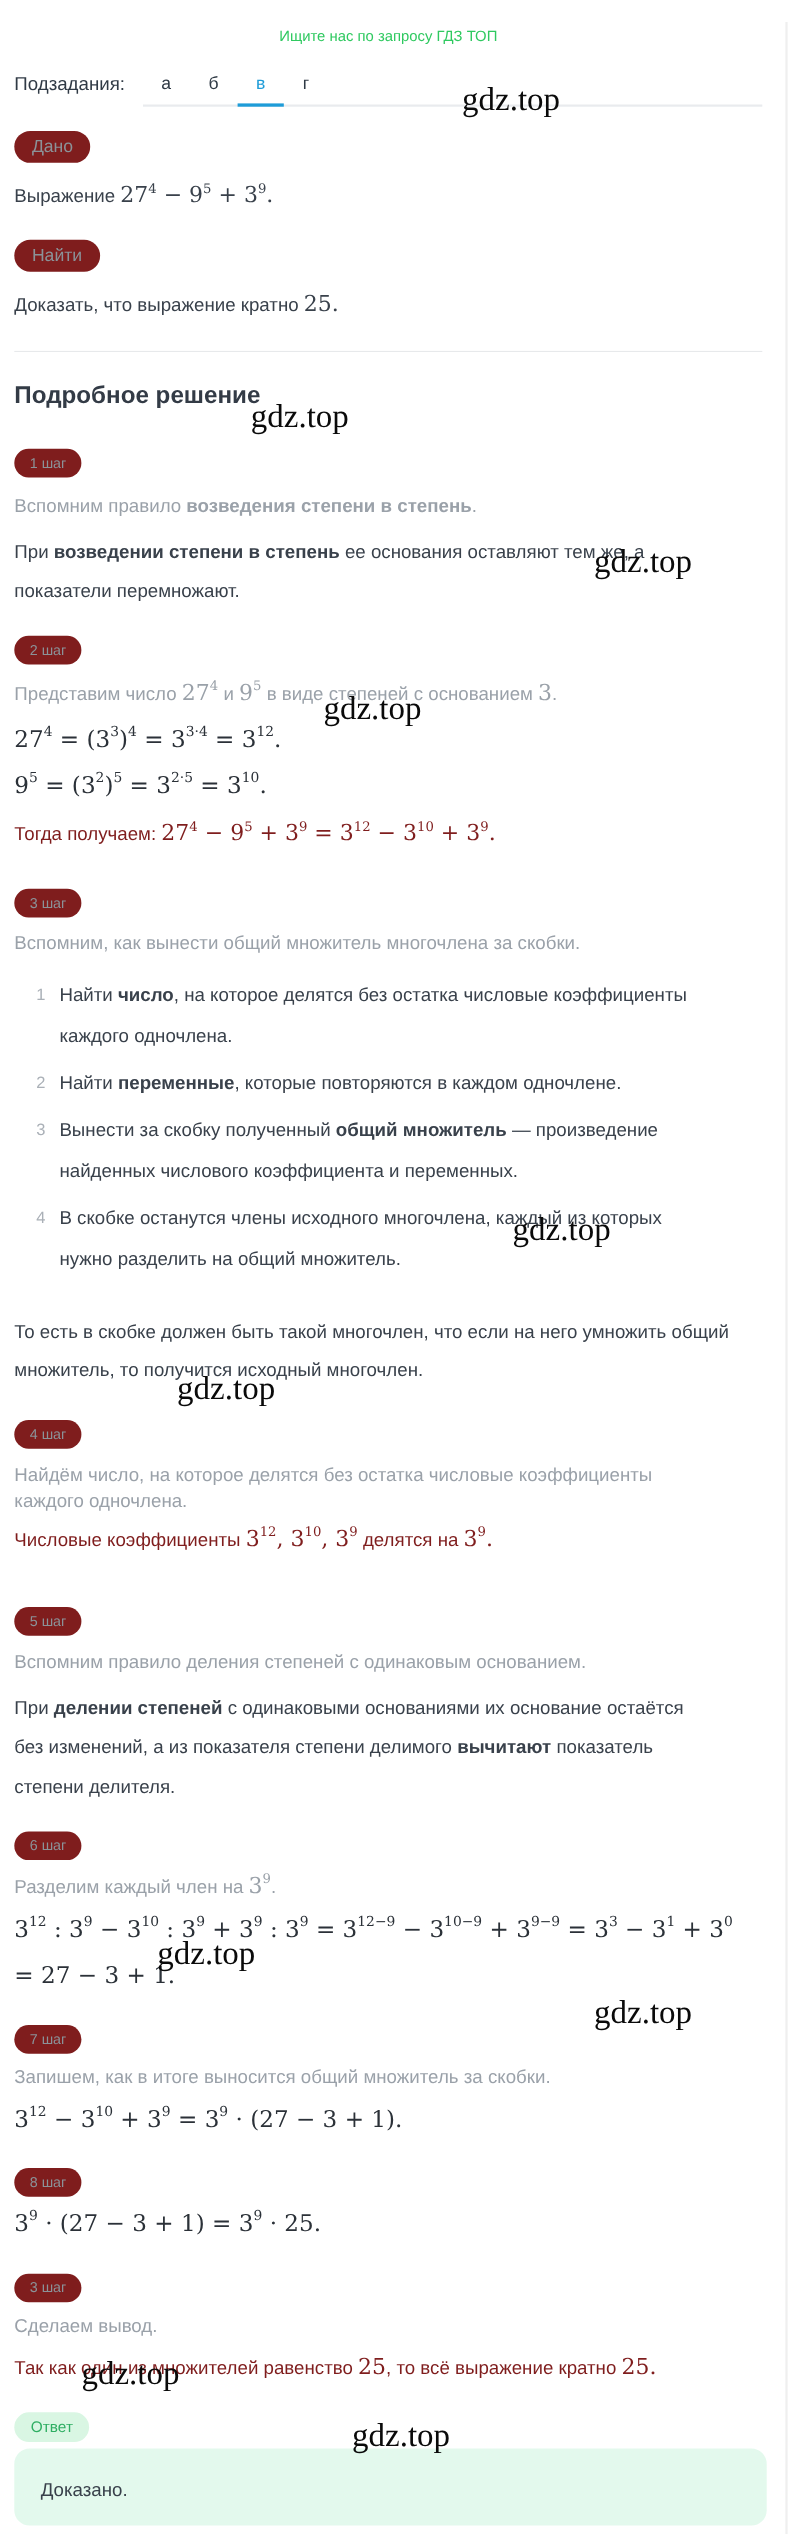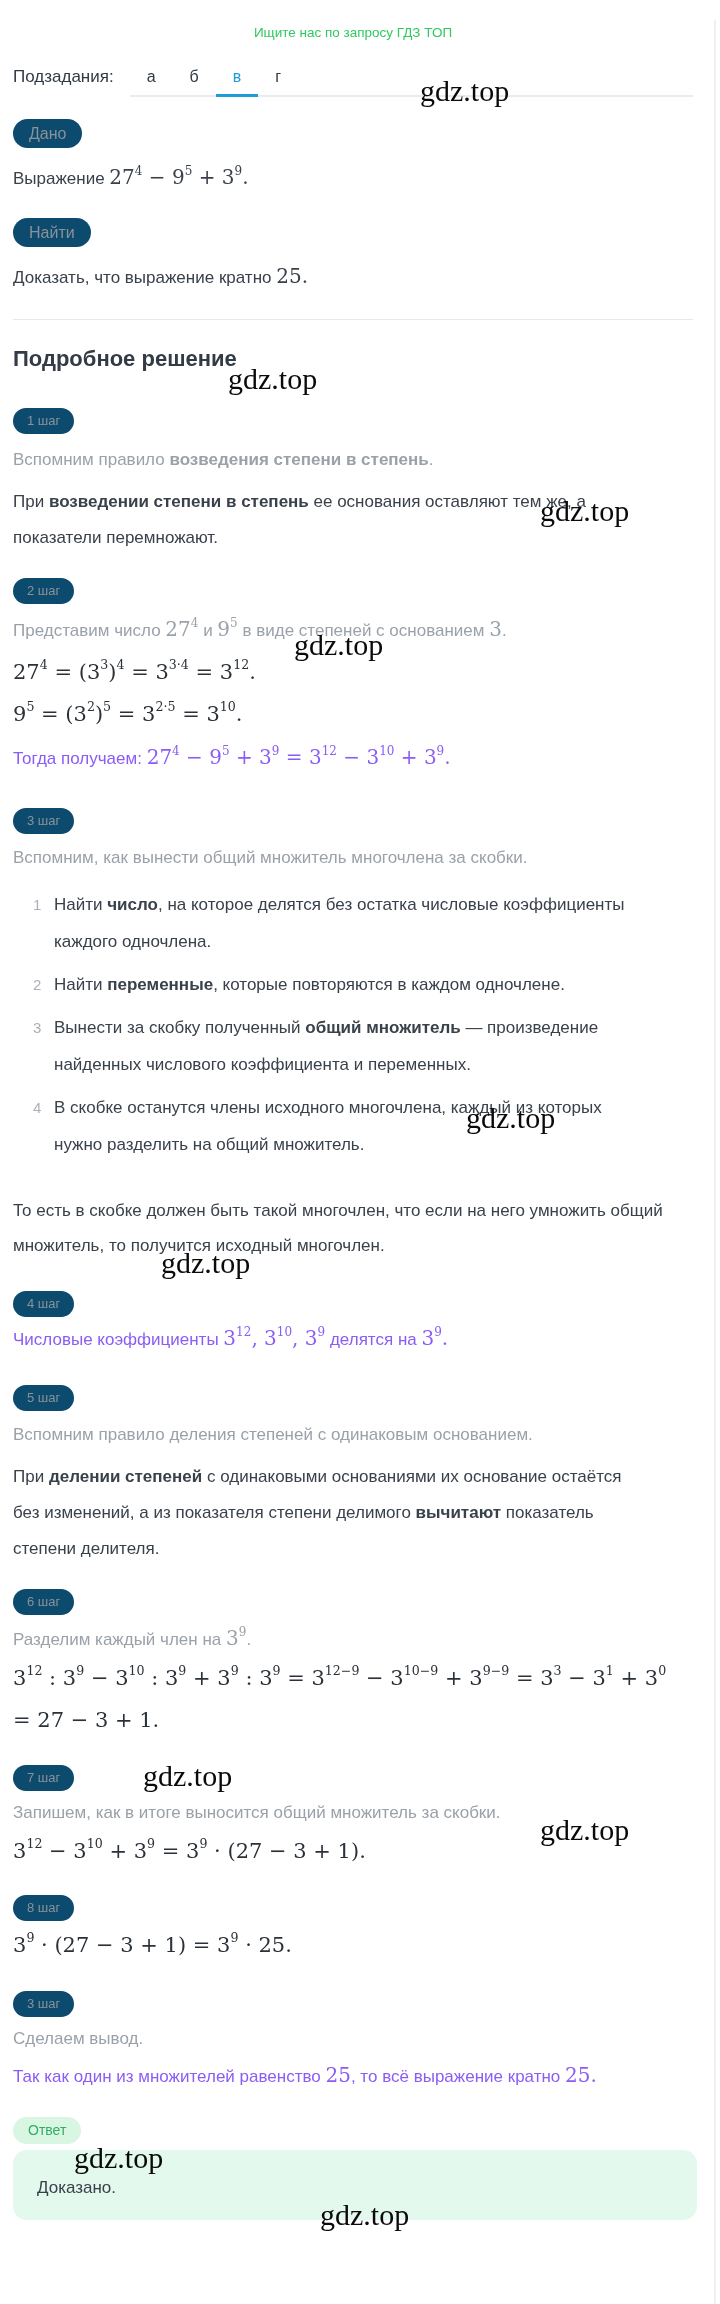--- a/index.html
+++ b/index.html
@@ -9,36 +9,36 @@
   
   .promo{padding-top:24px;text-align:center;font-size:13.5px;line-height:18px;color:#2fc960;cursor:pointer;}
   
   .tabs-row{display:flex;align-items:flex-start;margin-top:24px;}
   .tabs-label{font-size:17px;line-height:22px;font-weight:500;color:#303a45;flex:0 0 auto;}
   .tabs-strip{flex:1;display:flex;margin-left:16px;border-bottom:2px solid #e9ebee;}
   .tab{font-size:16px;line-height:22px;padding:0 17px 6px 17px;border-bottom:3px solid transparent;
        color:#2f3a45;cursor:pointer;margin-bottom:-2px;}
   .tab.active{color:#1e9cd8;border-bottom-color:#1e9cd8;}
   
-  .pill{display:inline-block;background:#0c4a6e;color:#8b9298;border-radius:16px;
+  .pill{display:inline-block;background:#7f1d1d;color:#8b9298;border-radius:16px;
         padding:5px 16px;font-size:16px;line-height:19px;}
   .pill-step{font-size:13px;line-height:16px;padding:5px 14px;border-radius:14px;}
   .pill-answer{background:#d9f6e3;color:#2fae63;font-size:14px;line-height:17px;padding:5px 15px;}
   .mt-given{margin-top:22px;}
   
   .lead{margin:14px 0 0 0;font-size:17px;line-height:30px;color:#39414b;}
   .lead2{margin:16px 0 0 0;font-size:17px;line-height:26px;color:#39414b;}
   .divider{border:none;border-top:1px solid #e7e9eb;margin:28px 0 0 0;width:680px;}
   .sol-title{margin:24px 0 0 0;font-size:22px;line-height:30px;font-weight:700;color:#333b46;}
   .intro{margin:14px 0 0 0;font-size:17px;line-height:24px;color:#9aa1a9;max-width:660px;}
   .intro b{color:#9aa1a9;}
   .intro-tight{line-height:24px;margin-top:12px;max-width:640px;}
   .rule{margin:12px 0 0 0;font-size:17px;line-height:36px;color:#39414b;max-width:618px;}
   .note{margin:30px 0 0 0;font-size:17px;line-height:35px;color:#39414b;max-width:650px;}
-  .dark-line{margin:6px 0 0 0;font-size:17px;line-height:30px;color:#8b5cf6;}
+  .dark-line{margin:6px 0 0 0;font-size:17px;line-height:30px;color:#7f1d1d;}
   
   .m{font-family:"DejaVu Serif","Liberation Serif",serif;font-size:20px;}
   .math-line{margin:8px 0 0 0;font-family:"DejaVu Serif","Liberation Serif",serif;
              font-size:21px;line-height:40px;color:#2b3138;max-width:665px;}
   .math-tall{line-height:42px;}
   sup{font-size:0.6em;line-height:0;position:relative;top:-0.15em;}
   
   .steps-list{margin:16px 0 0 20px;padding:0;list-style:none;}
   .steps-list li{position:relative;margin:0 0 6px 0;padding-left:21px;max-width:600px;
                  font-size:17px;line-height:37px;color:#39414b;}
@@ -110,23 +110,24 @@
         <span>Вынести за скобку полученный <b>общий множитель</b> — произведение найденных числового коэффициента и переменных.</span>
       </li>
       <li>
         <span class="li-num">4</span>
         <span>В скобке останутся члены исходного многочлена, каждый из которых нужно разделить на общий множитель.</span>
       </li>
     </ol>
     <p class="note">То есть в скобке должен быть такой многочлен, что если на него умножить общий множитель, то получится исходный многочлен.</p>
 
     <div><span class="pill pill-step" style="margin-top:28px;">4 шаг</span></div>
+    <p class="intro intro-tight">Найдём число, на которое делятся без остатка числовые коэффициенты каждого одночлена.</p>
     <p class="dark-line">Числовые коэффициенты <span class="m">3</span><span class="m"><sup>12</sup></span><span class="m">,  </span><span class="m">3</span><span class="m"><sup>10</sup></span><span class="m">,  </span><span class="m">3</span><span class="m"><sup>9</sup></span> делятся на <span class="m">3</span><span class="m"><sup>9</sup></span><span class="m">.</span></p>
 
-    <div><span class="pill pill-step" style="margin-top:30px;">5 шаг</span></div>
+    <div><span class="pill pill-step" style="margin-top:46px;">5 шаг</span></div>
     <p class="intro imt12">Вспомним правило деления степеней с одинаковым основанием.</p>
     <p class="rule">При <b>делении степеней</b> с одинаковыми основаниями их основание остаётся без изменений, а из показателя степени делимого <b>вычитают</b> показатель степени делителя.</p>
 
     <div><span class="pill pill-step" style="margin-top:22px;">6 шаг</span></div>
     <p class="intro imt10" style="line-height:26px;">Разделим каждый член на <span class="m">3</span><span class="m"><sup>9</sup></span>.</p>
     <p class="math-line math-tall mm4" style="margin-top:4px;">3<sup>12</sup> : 3<sup>9</sup> − 3<sup>10</sup> : 3<sup>9</sup> + 3<sup>9</sup> : 3<sup>9</sup> = 3<sup>12−9</sup> − 3<sup>10−9</sup> + 3<sup>9−9</sup> = 3<sup>3</sup> − 3<sup>1</sup> + 3<sup>0</sup> = 27 − 3 + 1.</p>
 
     <div><span class="pill pill-step" style="margin-top:24px;">7 шаг</span></div>
     <p class="intro imt10">Запишем, как в итоге выносится общий множитель за скобки.</p>
     <p class="math-line" style="margin-top:6px;">3<sup>12</sup> − 3<sup>10</sup> + 3<sup>9</sup> = 3<sup>9</sup> · (27 − 3 + 1).</p>

